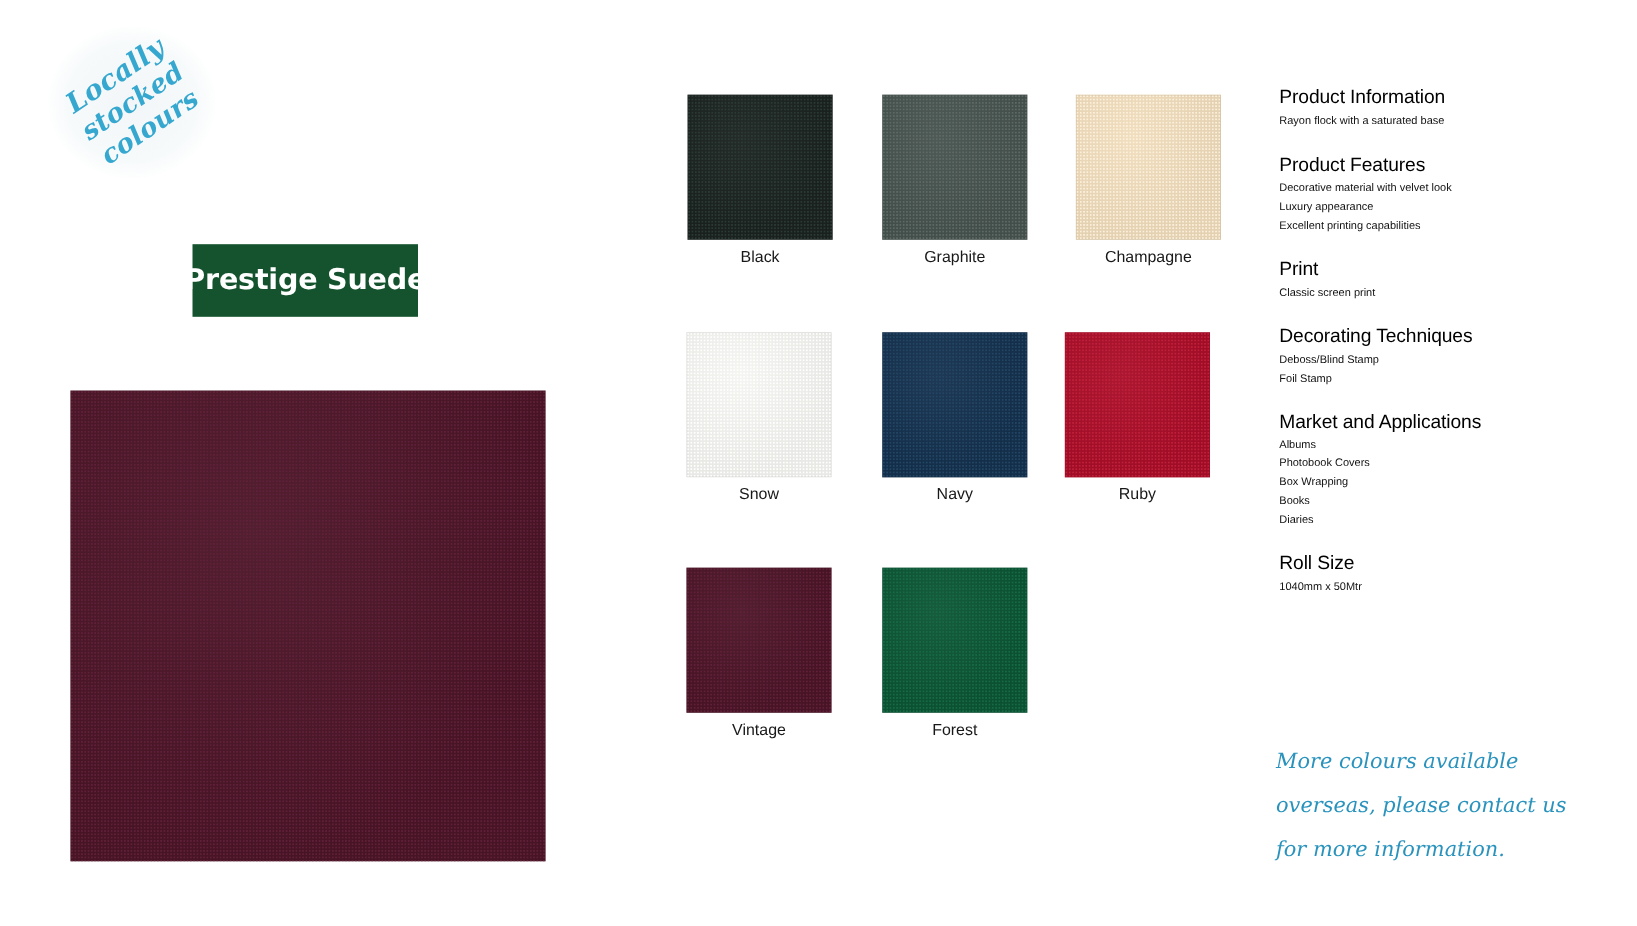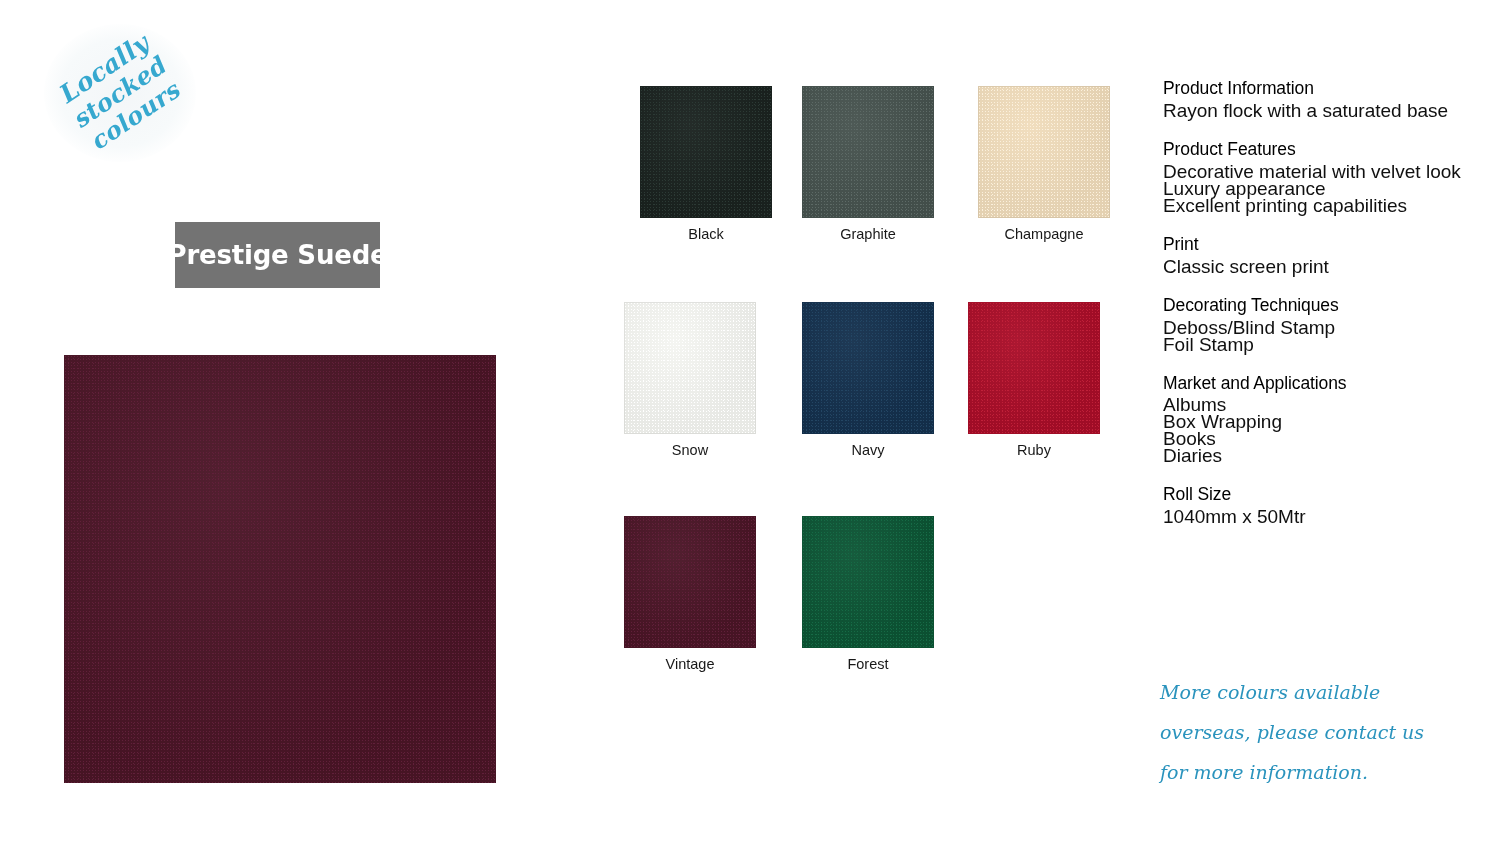--- a/index.html
+++ b/index.html
@@ -68,21 +68,21 @@
   .badge-stocked .bline.l2 { font-size: 24px; }
   .badge-stocked .bline.l3 { font-size: 24px; }
 
   
   .title-plate {
     position: absolute;
     left: 175px;
     top: 222px;
     width: 205px;
     height: 66px;
-    background: #737373;
+    background: #14532d;
     display: flex;
     align-items: center;
     justify-content: center;
   }
   .title-plate .title-text {
     font-family: "DejaVu Sans", sans-serif;
     font-weight: 700;
     font-size: 26px;
     letter-spacing: -0.2px;
     color: #ffffff;
@@ -145,21 +145,21 @@
     font-family: "Liberation Sans", sans-serif;
     font-weight: 400;
     font-size: 17.5px;
     line-height: 1.25;
     color: #000000;
     margin: 0 0 2px 0;
     letter-spacing: -0.1px;
   }
   .info-line {
     font-family: "Liberation Sans", sans-serif;
-    font-size: 19px;
+    font-size: 10px;
     line-height: 17px;
     color: #101010;
     white-space: nowrap;
   }
 
   
   .overseas-note {
     position: absolute;
     left: 1160px;
     top: 672px;
@@ -188,21 +188,21 @@
     </div>
   </div>
 
   <div class="title-plate">
     <span class="title-text">Prestige Suede</span>
   </div>
 
   <div class="hero-swatch tex" style="background-color: rgb(74, 21, 38); background-image: radial-gradient(rgb(97, 32, 58) 0.6px, transparent 0.7px), radial-gradient(rgb(97, 32, 58) 0.5px, transparent 0.6px), radial-gradient(at 38% 30%, rgba(255, 255, 255, 0.043), rgba(0, 0, 0, 0.05) 70%); background-size: 3px 3px, 5px 5px, 100% 100%; background-position: 0px 0px, 2px 1px, 0px 0px;"></div>
 
   <div class="swatch-grid">
-    <div class="swatch-cell" style="left:16px;   top:0px;">
+    <div class="swatch-cell" style="left:1px;   top:0px;">
       <span class="swatch-chip tex" style="background-color: rgb(26, 34, 31); background-image: radial-gradient(rgb(44, 58, 53) 0.6px, transparent 0.7px), radial-gradient(rgb(44, 58, 53) 0.5px, transparent 0.6px), radial-gradient(at 38% 30%, rgba(255, 255, 255, 0.043), rgba(0, 0, 0, 0.05) 70%); background-size: 3px 3px, 5px 5px, 100% 100%; background-position: 0px 0px, 2px 1px, 0px 0px;"></span>
       <div class="swatch-label">Black</div>
     </div>
     <div class="swatch-cell" style="left:178px; top:0px;">
       <span class="swatch-chip tex" style="background-color: rgb(70, 82, 78); background-image: radial-gradient(rgb(93, 106, 102) 0.6px, transparent 0.7px), radial-gradient(rgb(93, 106, 102) 0.5px, transparent 0.6px), radial-gradient(at 38% 30%, rgba(255, 255, 255, 0.043), rgba(0, 0, 0, 0.05) 70%); background-size: 3px 3px, 5px 5px, 100% 100%; background-position: 0px 0px, 2px 1px, 0px 0px;"></span>
       <div class="swatch-label">Graphite</div>
     </div>
     <div class="swatch-cell" style="left:354px; top:0px;">
       <span class="swatch-chip tex" style="background-color: rgb(240, 220, 187); background-image: radial-gradient(rgb(251, 240, 220) 0.6px, transparent 0.7px), radial-gradient(rgb(251, 240, 220) 0.5px, transparent 0.6px), radial-gradient(at 38% 30%, rgba(255, 255, 255, 0.043), rgba(0, 0, 0, 0.05) 70%); background-size: 3px 3px, 5px 5px, 100% 100%; background-position: 0px 0px, 2px 1px, 0px 0px; box-shadow: rgba(0, 0, 0, 0.055) 0px 0px 0px 1px inset;"></span>
       <div class="swatch-label">Champagne</div>
@@ -251,20 +251,21 @@
 
     <div class="info-block">
       <div class="info-h">Decorating Techniques</div>
       <div class="info-line">Deboss/Blind Stamp</div>
       <div class="info-line">Foil Stamp</div>
     </div>
 
     <div class="info-block">
       <div class="info-h">Market and Applications</div>
       <div class="info-line">Albums</div>
+      <div class="info-line">Photobook Covers</div>
       <div class="info-line">Box Wrapping</div>
       <div class="info-line">Books</div>
       <div class="info-line">Diaries</div>
     </div>
 
     <div class="info-block">
       <div class="info-h">Roll Size</div>
       <div class="info-line">1040mm x 50Mtr</div>
     </div>
   </div>

